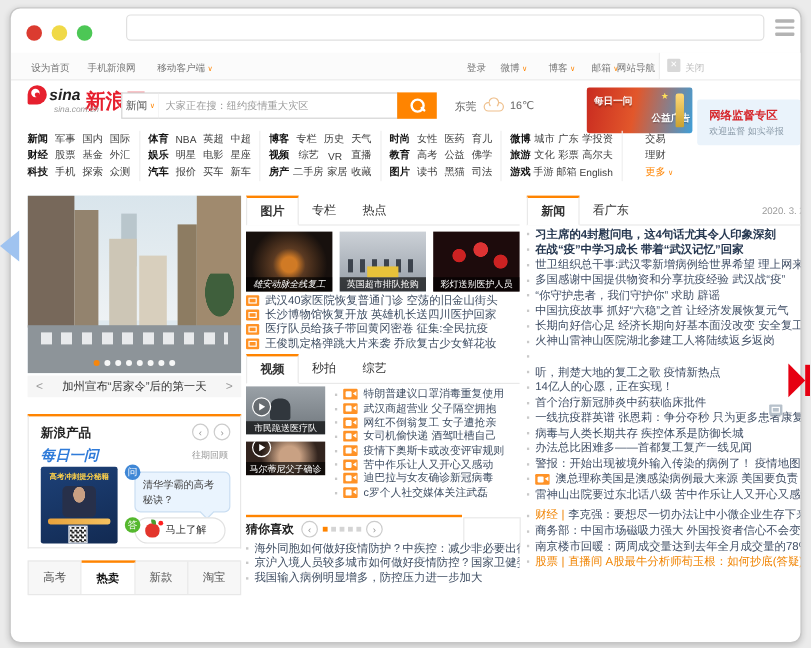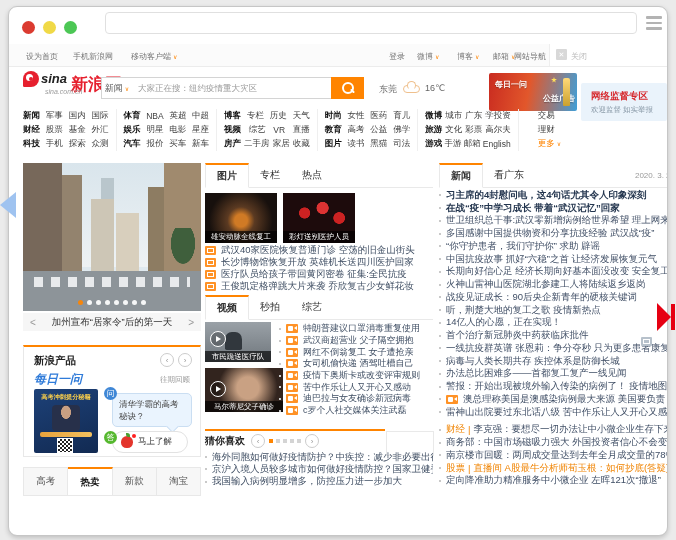--- a/index.html
+++ b/index.html
@@ -113,32 +113,32 @@
   .abubble .cta{font-size:8.5px;color:#333;}
   .ptabs{left:14px;top:460px;width:178px;height:29px;display:flex;border:1px solid #e8e8e8;box-sizing:border-box;background:#f7f7f7;}
   .ptab{flex:1;border-right:1px solid #e8e8e8;display:flex;align-items:center;justify-content:center;font-size:9.5px;color:#555;box-sizing:border-box;}
   .ptab:last-child{border-right:none;}
   .ptab.on{background:#fff;border-top:2px solid #ff8400;font-weight:bold;color:#111;margin-top:-1px;}
   
   .mtabs{left:196px;top:156px;width:228px;}
   .thumbs{left:196px;top:186px;width:228px;display:flex;gap:6px;}
   .th{position:relative;width:72px;height:50px;overflow:hidden;background:#333;}
   .th .oc{position:absolute;left:0;bottom:0;width:100%;height:12px;background:rgba(0,0,0,.65);color:#fff;font-size:7.5px;text-align:center;line-height:12px;white-space:nowrap;overflow:hidden;}
-  .th1{background:radial-gradient(circle at 50% 55%,#d07a25 0 14%,#5b3a22 30%,#17100d 70%);}
+  .th1{background:radial-gradient(circle at 50% 55%,#d07a25 0 14%,#5b3a22 30%,#17100d 70%);font-style:italic;}
   .th2{background:linear-gradient(#ccd1d7,#949ca6);}
   .th2::before{content:"";position:absolute;left:10%;top:45%;width:80%;height:22%;background:repeating-linear-gradient(90deg,#3c434d 0 4px,transparent 4px 10px);}
   .th2::after{content:"";position:absolute;left:32%;bottom:12px;width:36%;height:9px;background:#e8c23a;}
   .th3{background:radial-gradient(circle at 30% 40%,#c22 0 9%,transparent 10%),radial-gradient(circle at 55% 30%,#d33 0 11%,transparent 12%),radial-gradient(circle at 78% 50%,#c22 0 9%,transparent 10%),#1d0b0c;}
   .plist{left:196px;top:238px;width:228px;}
   .plist li{height:11.8px;font-size:9.5px;color:#3f4e63;}
   .vtabs{left:196px;top:288px;width:228px;}
   .vth{position:absolute;width:66px;overflow:hidden;background:#555;}
   .vth1{left:196px;top:315px;height:40px;background:linear-gradient(#9aa1a7,#6f767c);}
   .vth1::before{content:"";position:absolute;left:30%;top:25%;width:26%;height:45%;background:#31373d;border-radius:40% 40% 10% 10%;}
-  .vth2{left:196px;top:361px;height:44px;background:radial-gradient(circle at 55% 45%,#c9a183 0 22%,#32241e 60%);padding-left:12px;}
+  .vth2{left:196px;top:361px;height:28px;background:radial-gradient(circle at 55% 45%,#c9a183 0 22%,#32241e 60%);}
   .play{position:absolute;left:5px;bottom:15px;width:14px;height:14px;border:1.5px solid #fff;border-radius:50%;background:rgba(0,0,0,.25);}
   .play::after{content:"";position:absolute;left:5px;top:3.5px;border-left:5px solid #fff;border-top:3.5px solid transparent;border-bottom:3.5px solid transparent;}
   .vth .oc{position:absolute;left:0;bottom:0;width:100%;height:11px;background:rgba(0,0,0,.65);color:#fff;font-size:7.5px;text-align:center;line-height:11px;white-space:nowrap;}
   .vlist{left:270px;top:316px;width:154px;}
   .vlist li{height:11.7px;font-size:9px;color:#3f4e63;}
   .guess{left:196px;top:422px;width:228px;}
   .guess::before{content:"";position:absolute;left:0;top:0;width:180px;height:2px;background:#ff8400;}
   .g-head{position:absolute;left:0;top:5px;display:flex;align-items:center;gap:4px;}
   .g-title{font-size:10px;font-weight:bold;color:#222;margin-right:2px;}
   .g-dots{display:flex;gap:3px;align-items:center;}
@@ -399,20 +399,23 @@
 
     <div class="abs mtabs tabbar">
       <span class="tab on">图片</span>
       <span class="tab">专栏</span>
       <span class="tab">热点</span>
     </div>
     <div class="abs thumbs">
       <div class="th th1">
           <span class="oc">雄安动脉全线复工</span>
         </div>
+      <div class="th th2">
+          <span class="oc">英国超市排队抢购</span>
+        </div>
       <div class="th th3">
           <span class="oc">彩灯送别医护人员</span>
         </div>
     </div>
     <ul class="abs plist">
       <li>
           <i class="picicon"></i>
           <span>武汉40家医院恢复普通门诊 空荡的旧金山街头</span>
         </li>
       <li>
@@ -548,21 +551,20 @@
       <li>
           <i class="dot"></i>
           <span>长期向好信心足 经济长期向好基本面没改变 安全复工</span>
         </li>
       <li>
           <i class="dot"></i>
           <span>火神山雷神山医院湖北参建工人将陆续返乡返岗</span>
         </li>
       <li>
           <i class="dot"></i>
-          <span>战疫见证成长：90后央企新青年的硬核关键词</span>
         </li>
       <li>
           <i class="dot"></i>
           <span>听，荆楚大地的复工之歌 疫情新热点</span>
         </li>
       <li>
           <i class="dot"></i>
           <span>14亿人的心愿，正在实现！</span>
         </li>
       <li>
@@ -607,24 +609,20 @@
         </li>
       <li>
           <i class="dot"></i>
           <span>南京楼市回暖：两周成交量达到去年全月成交量的78%</span>
         </li>
       <li>
           <i class="dot"></i>
           <span class="tag">股票</span>
           <span class="bar">|</span>
           <span class="or">直播间 A股最牛分析师荀玉根：如何抄底(答疑)</span>
-        </li>
-      <li>
-          <i class="dot"></i>
-          <span>定向降准助力精准服务中小微企业 左晖121次“撤退”</span>
         </li>
     </ul>
 
   </div>
 
   <div class="abs mark-left"></div>
   <div class="abs mark-right">
     <span class="tri"></span>
     <span class="bar"></span>
   </div>

